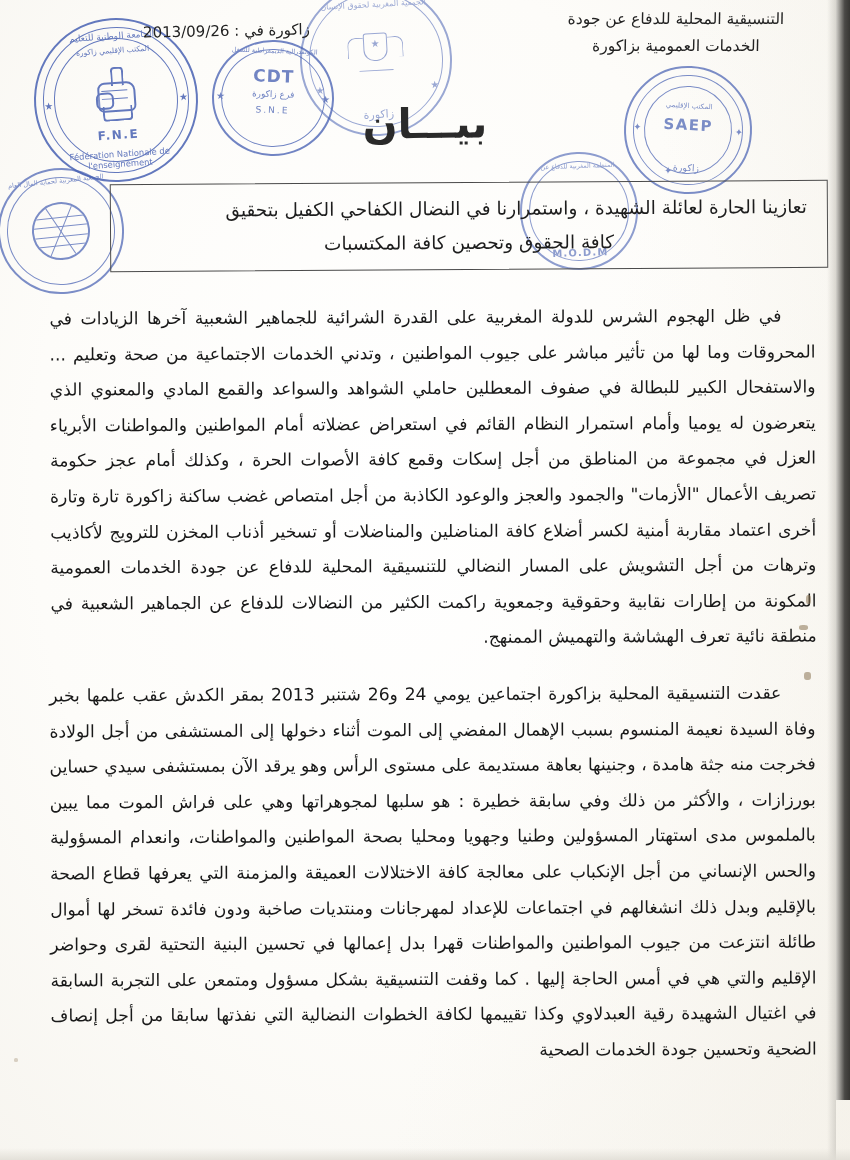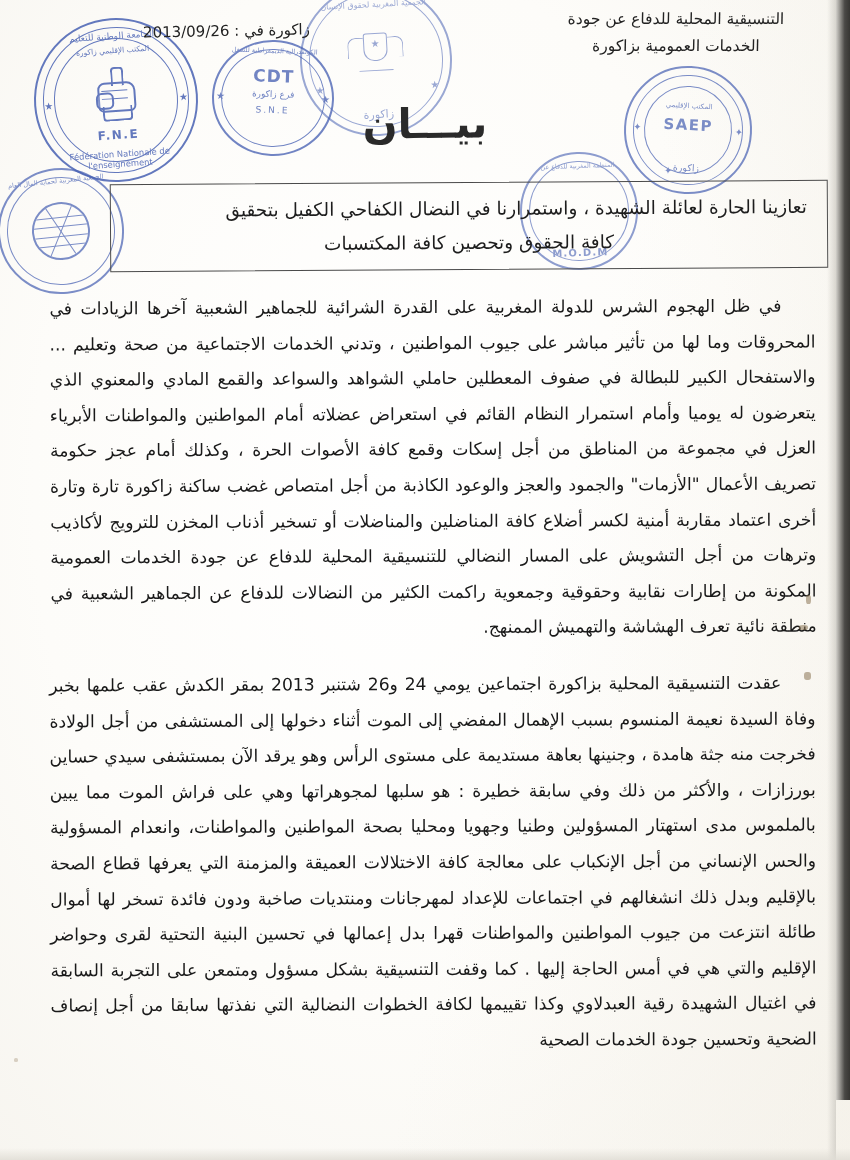--- a/index.html
+++ b/index.html
@@ -75,21 +75,21 @@
   }
   .subtitle-box .ln{
     font-size:18.5px;line-height:1.82;
     text-align:center;color:#1d1d1d;
     font-family:"DejaVu Sans",sans-serif;
   }
   .subtitle-box .ln.l1{text-align:right;padding-right:4px;}
 
   
   .body-wrap{
-    position:absolute;top:290px;right:34px;left:50px;
+    position:absolute;top:300px;right:34px;left:50px;
   }
   .para{
     font-size:17.2px;
     line-height:2.07;
     text-align:justify;
     text-align-last:right;
     text-justify:inter-word;
     color:#191919;
     font-family:"DejaVu Sans",sans-serif;
     text-indent:34px;

